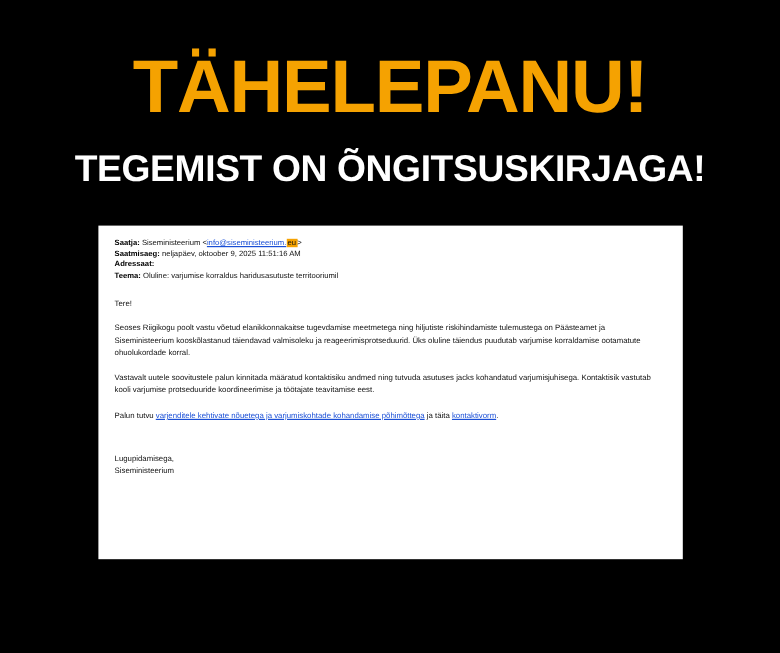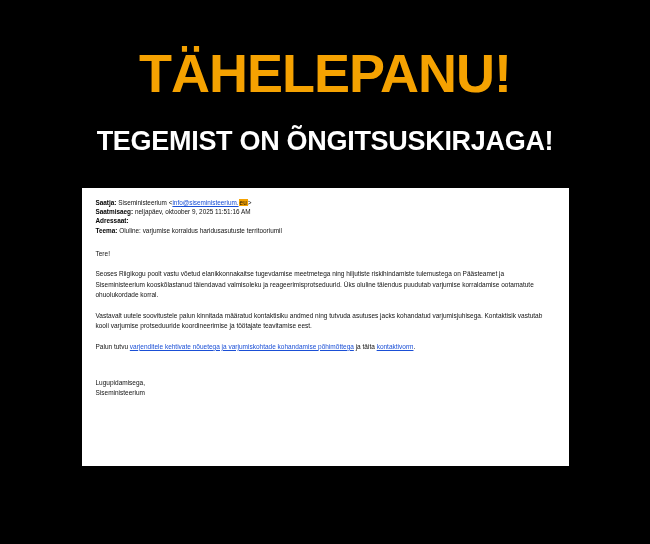--- a/index.html
+++ b/index.html
@@ -17,31 +17,31 @@
     position: relative;
     width: 650px;
     height: 544px;
     background: #000000;
     display: flex;
     flex-direction: column;
     align-items: center;
   }
   .headline {
     margin-top: 42px;
-    font-size: 54px;
+    font-size: 62px;
     line-height: 62px;
     font-weight: bold;
     color: #f5a201;
     letter-spacing: -1px;
     text-align: center;
     font-family: "Liberation Sans", sans-serif;
   }
   .subheadline {
     margin-top: 22px;
-    font-size: 27px;
+    font-size: 31px;
     line-height: 30px;
     font-weight: bold;
     color: #ffffff;
     text-align: center;
     letter-spacing: -0.3px;
     font-family: "Liberation Sans", sans-serif;
   }
   .email-card {
     margin-top: 32px;
     width: 487px;

